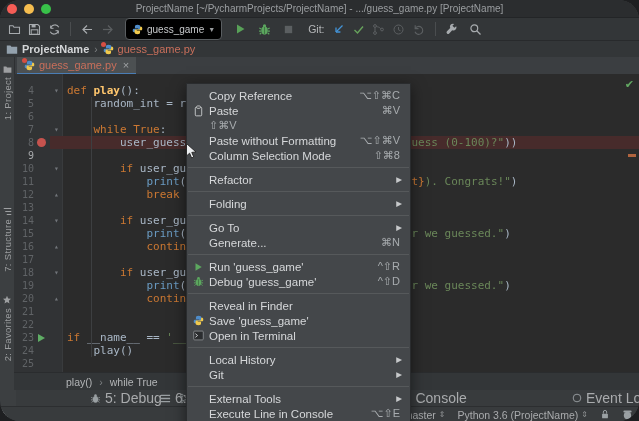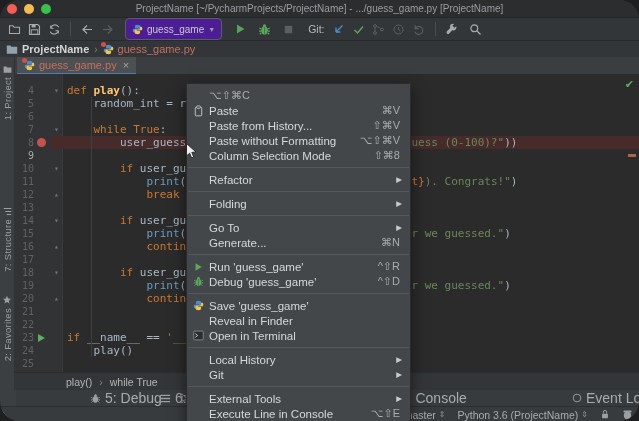--- a/index.html
+++ b/index.html
@@ -12,21 +12,21 @@
   .light{width:10px;height:10px;border-radius:50%;}
   .l-red{background:#f55d56;}.l-yellow{background:#f5bd4f;}.l-green{background:#38c149;}
   .wtitle{position:absolute;left:0;right:0;text-align:center;font-size:10px;color:#9b9ea1;line-height:17px;}
   
   .toolbar{position:absolute;left:0;top:18px;width:639px;height:22px;background:#333638;
            border-bottom:1px solid #282a2c;display:flex;align-items:center;}
   .tbi{display:inline-flex;align-items:center;justify-content:center;width:20px;height:18px;flex:0 0 auto;}
   .tbsep{width:1px;height:14px;background:#4a4d4f;margin:0 6px;flex:0 0 auto;}
   .dim{opacity:.35;}
   .chip{display:inline-flex;align-items:center;gap:4px;height:16px;padding:2px 6px;margin:0 8px;
-        background:#4c1d95;border:1px solid #5a5e61;border-radius:4px;}
+        background:#000000;border:1px solid #5a5e61;border-radius:4px;}
   .chip-label{font-size:10px;color:#c8cacc;}
   .chev{font-size:7px;color:#9a9da0;}
   .gitlabel{font-size:10.5px;color:#b6b8ba;margin:0 4px 0 10px;}
   
   .navbar{position:absolute;left:0;top:41px;width:639px;height:16px;background:#333638;
           border-bottom:1px solid #282a2c;display:flex;align-items:center;font-size:11px;}
   .nb-proj{color:#d3d5d7;font-weight:bold;margin-left:4px;text-align:center;}
   .nb-sep{color:#7d8083;margin:0 5px;font-size:10px;}
   .nb-file{color:#c96f5b;}
   .ic{display:inline-flex;align-items:center;justify-content:center;}
@@ -362,35 +362,35 @@
             <circle cx="6" cy="7" r="4" fill="#9aa0a3"></circle>
             <rect x="1.5" y="1.6" width="9" height="2.2" rx="1" fill="#9aa0a3"></rect>
           </svg>
         </span>
     </div>
   </div>
 
   <div class="menu">
       <div class="menu-item">
         <span class="mi-ic"></span>
+        <span class="mi-lb">Copy Reference</span>
         <span class="mi-sc">⌥⇧⌘C</span>
       </div>
       <div class="menu-item">
         <span class="mi-ic">
           <svg width="11" height="12" viewBox="0 0 12 13">
             <rect x="2.5" y="2.4" width="7" height="9.4" rx="1" fill="none" stroke="#c8cacc"></rect>
             <rect x="4" y="1" width="4" height="2.6" rx="0.8" fill="#44474a" stroke="#c8cacc"></rect>
           </svg>
         </span>
         <span class="mi-lb">Paste</span>
         <span class="mi-sc">⌘V</span>
       </div>
       <div class="menu-item">
         <span class="mi-ic"></span>
-        <span class="mi-lb">Paste from History...</span>
         <span class="mi-sc">⇧⌘V</span>
       </div>
       <div class="menu-item">
         <span class="mi-ic"></span>
         <span class="mi-lb">Paste without Formatting</span>
         <span class="mi-sc">⌥⇧⌘V</span>
       </div>
       <div class="menu-item">
         <span class="mi-ic"></span>
         <span class="mi-lb">Column Selection Mode</span>
@@ -436,33 +436,33 @@
             <circle cx="6" cy="2.7" r="1.5" fill="#5ca75f"></circle>
             <path d="M1.2 4.6 3 5.5 M10.8 4.6 9 5.5 M1 7.5 H3 M11 7.5 H9 M1.6 10.4 3 9.2 M10.4 10.4 9 9.2" stroke="#5ca75f" fill="none"></path>
             <path d="M6 3.6 V10.6" stroke="#3c6e3f" stroke-width=".8"></path>
           </svg>
         </span>
         <span class="mi-lb">Debug 'guess_game'</span>
         <span class="mi-sc">^⇧D</span>
       </div>
       <div class="menu-sep"></div>
       <div class="menu-item">
+        <span class="mi-ic"></span>
+        <span class="mi-lb">Reveal in Finder</span>
+      </div>
+      <div class="menu-item">
         <span class="mi-ic">
           <svg width="11" height="11" viewBox="0 0 12 12">
             <path d="M6 .8C3.8.8 3.2 1.8 3.2 3v1.6h3.6v.6H1.9C.9 5.2.8 6.4.8 7.2.8 8.4 1.2 9 2.4 9h.8V7.4c0-1.1.9-1.5 1.8-1.5h3c.9 0 1.2-.6 1.2-1.5V3C9.2 1.8 8.2.8 6 .8z" fill="#4e8cc9"></path>
             <path d="M6 11.2c2.2 0 2.8-1 2.8-2.2V7.4H5.2v-.6h4.9c1 0 1.1-1.2 1.1-2 0-1.2-.4-1.8-1.6-1.8h-.8v1.6c0 1.1-.9 1.5-1.8 1.5H4c-.9 0-1.2.6-1.2 1.5V9c0 1.2 1 2.2 3.2 2.2z" fill="#f0c94c"></path>
           </svg>
         </span>
         <span class="mi-lb">Save 'guess_game'</span>
       </div>
       <div class="menu-item">
-        <span class="mi-ic"></span>
-        <span class="mi-lb">Reveal in Finder</span>
-      </div>
-      <div class="menu-item">
         <span class="mi-ic">
           <svg width="11" height="11" viewBox="0 0 12 12">
             <rect x="0.8" y="1.2" width="10.4" height="9.6" rx="1" fill="#2b2d2f" stroke="#9a9da0" stroke-width="0.8"></rect>
             <path d="M2.6 4 L5 6 L2.6 8" stroke="#cfd2d4" fill="none"></path>
           </svg>
         </span>
         <span class="mi-lb">Open in Terminal</span>
       </div>
       <div class="menu-sep"></div>
       <div class="menu-item">

